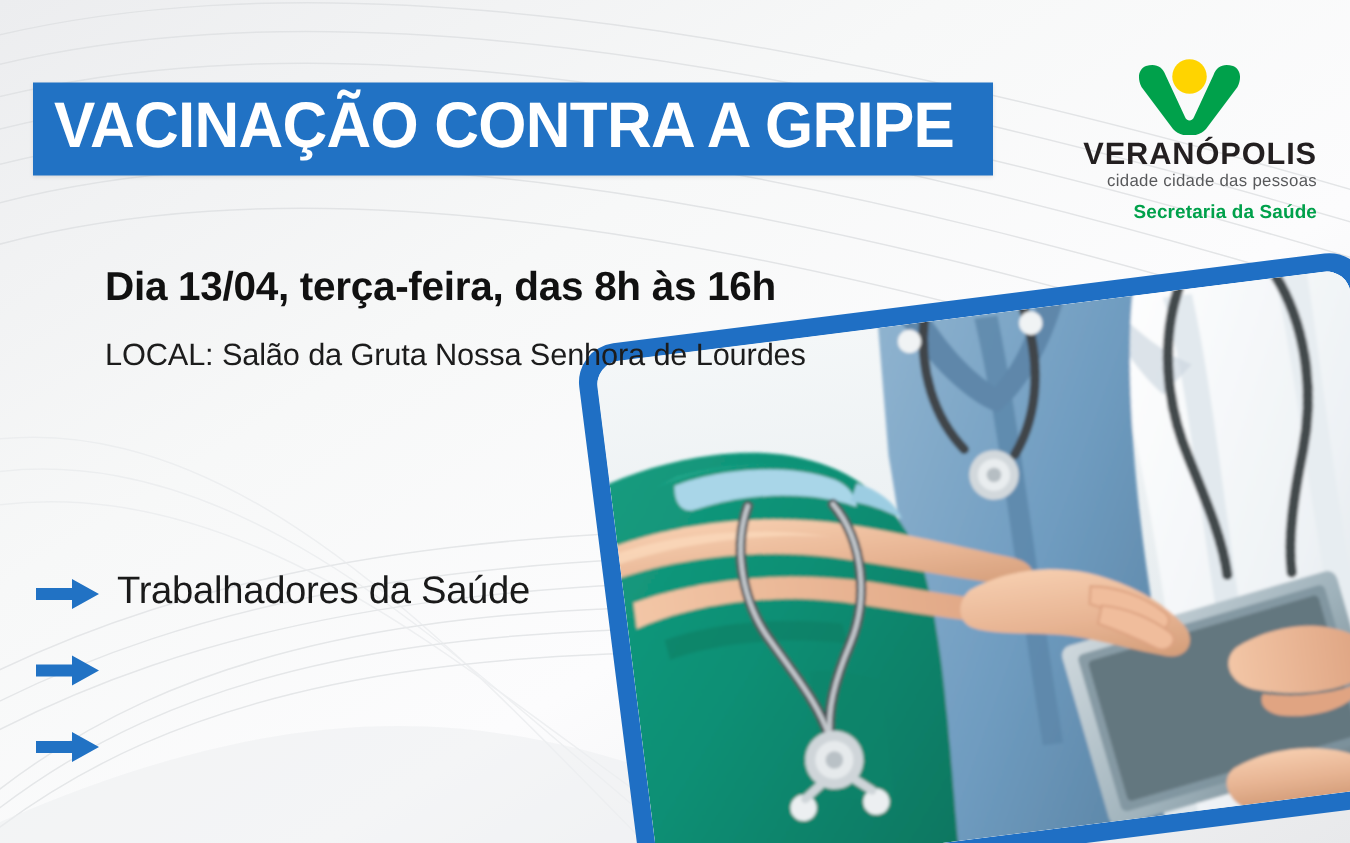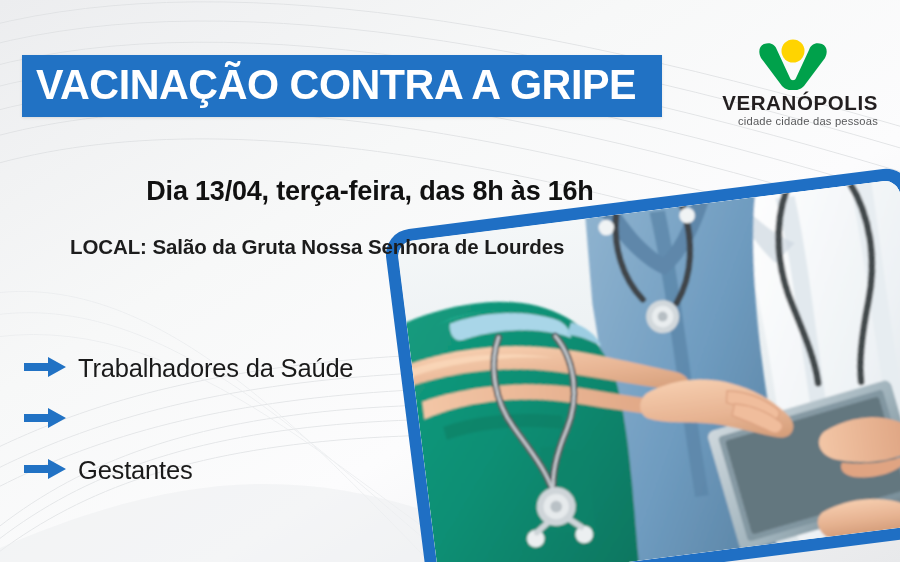--- a/index.html
+++ b/index.html
@@ -92,42 +92,41 @@
     top: 176px;
     width: 600px;
   }
   .info-date {
     font-size: 27px;
     font-weight: 700;
     color: #111111;
     line-height: 1.18;
     letter-spacing: -0.2px;
     white-space: nowrap;
-    text-align: center;
   }
   .info-local {
     font-size: 20.5px;
-    font-weight: 700;
+    font-weight: 400;
     color: #1c1c1c;
     line-height: 1.2;
-    margin-top: 27px;
+    margin-top: 17px;
     letter-spacing: -0.1px;
     white-space: nowrap;
   }
 
   
   .audience {
     position: absolute;
     left: 24px;
     top: 356px;
     width: 400px;
   }
   .audience-item {
     display: flex;
-    align-items: flex-start;
+    align-items: flex-end;
     height: 51px;
   }
   .arrow-icon {
     flex: 0 0 auto;
     width: 42px;
     height: 22px;
     margin-right: 12px;
     display: block;
   }
   .audience-label {
@@ -342,20 +341,21 @@
     <span class="title-text">VACINAÇÃO CONTRA A GRIPE</span>
   </div>
 
   <div class="logo">
     <svg class="logo-mark" width="72" height="52" viewBox="0 0 72 52" aria-hidden="true">
       <circle cx="36" cy="13" r="11.5" fill="#ffd400"></circle>
       <path d="M7,6 C13,4 18,6 20,12 L33,40 C34,43 38,43 39,40 L52,12 C54,6 59,4 65,6 C70,8 71,14 68,20 L47,48 C42,54 30,54 25,48 L4,20 C1,14 2,8 7,6 Z" fill="#00a14b"></path>
     </svg>
     <div class="logo-name">VERANÓPOLIS</div>
     <div class="logo-tagline">cidade cidade das pessoas</div>
+    <div class="logo-dept">Secretaria da Saúde</div>
   </div>
 
   <div class="info">
     <div class="info-date">Dia 13/04, terça-feira, das 8h às 16h</div>
     <div class="info-local">LOCAL: Salão da Gruta Nossa Senhora de Lourdes</div>
   </div>
 
   <div class="audience">
 
     <div class="audience-item">
@@ -368,18 +368,17 @@
     <div class="audience-item">
       <svg class="arrow-icon" viewBox="0 0 42 22" aria-hidden="true">
         <path d="M0,7 L24,7 L24,1 L42,11 L24,21 L24,15 L0,15 Z" fill="#2172c4"></path>
       </svg>
     </div>
 
     <div class="audience-item">
       <svg class="arrow-icon" viewBox="0 0 42 22" aria-hidden="true">
         <path d="M0,7 L24,7 L24,1 L42,11 L24,21 L24,15 L0,15 Z" fill="#2172c4"></path>
       </svg>
-      <span class="audience-label">Gestantes</span>
     </div>
 
   </div>
 
 </div>
 
 </body></html>

